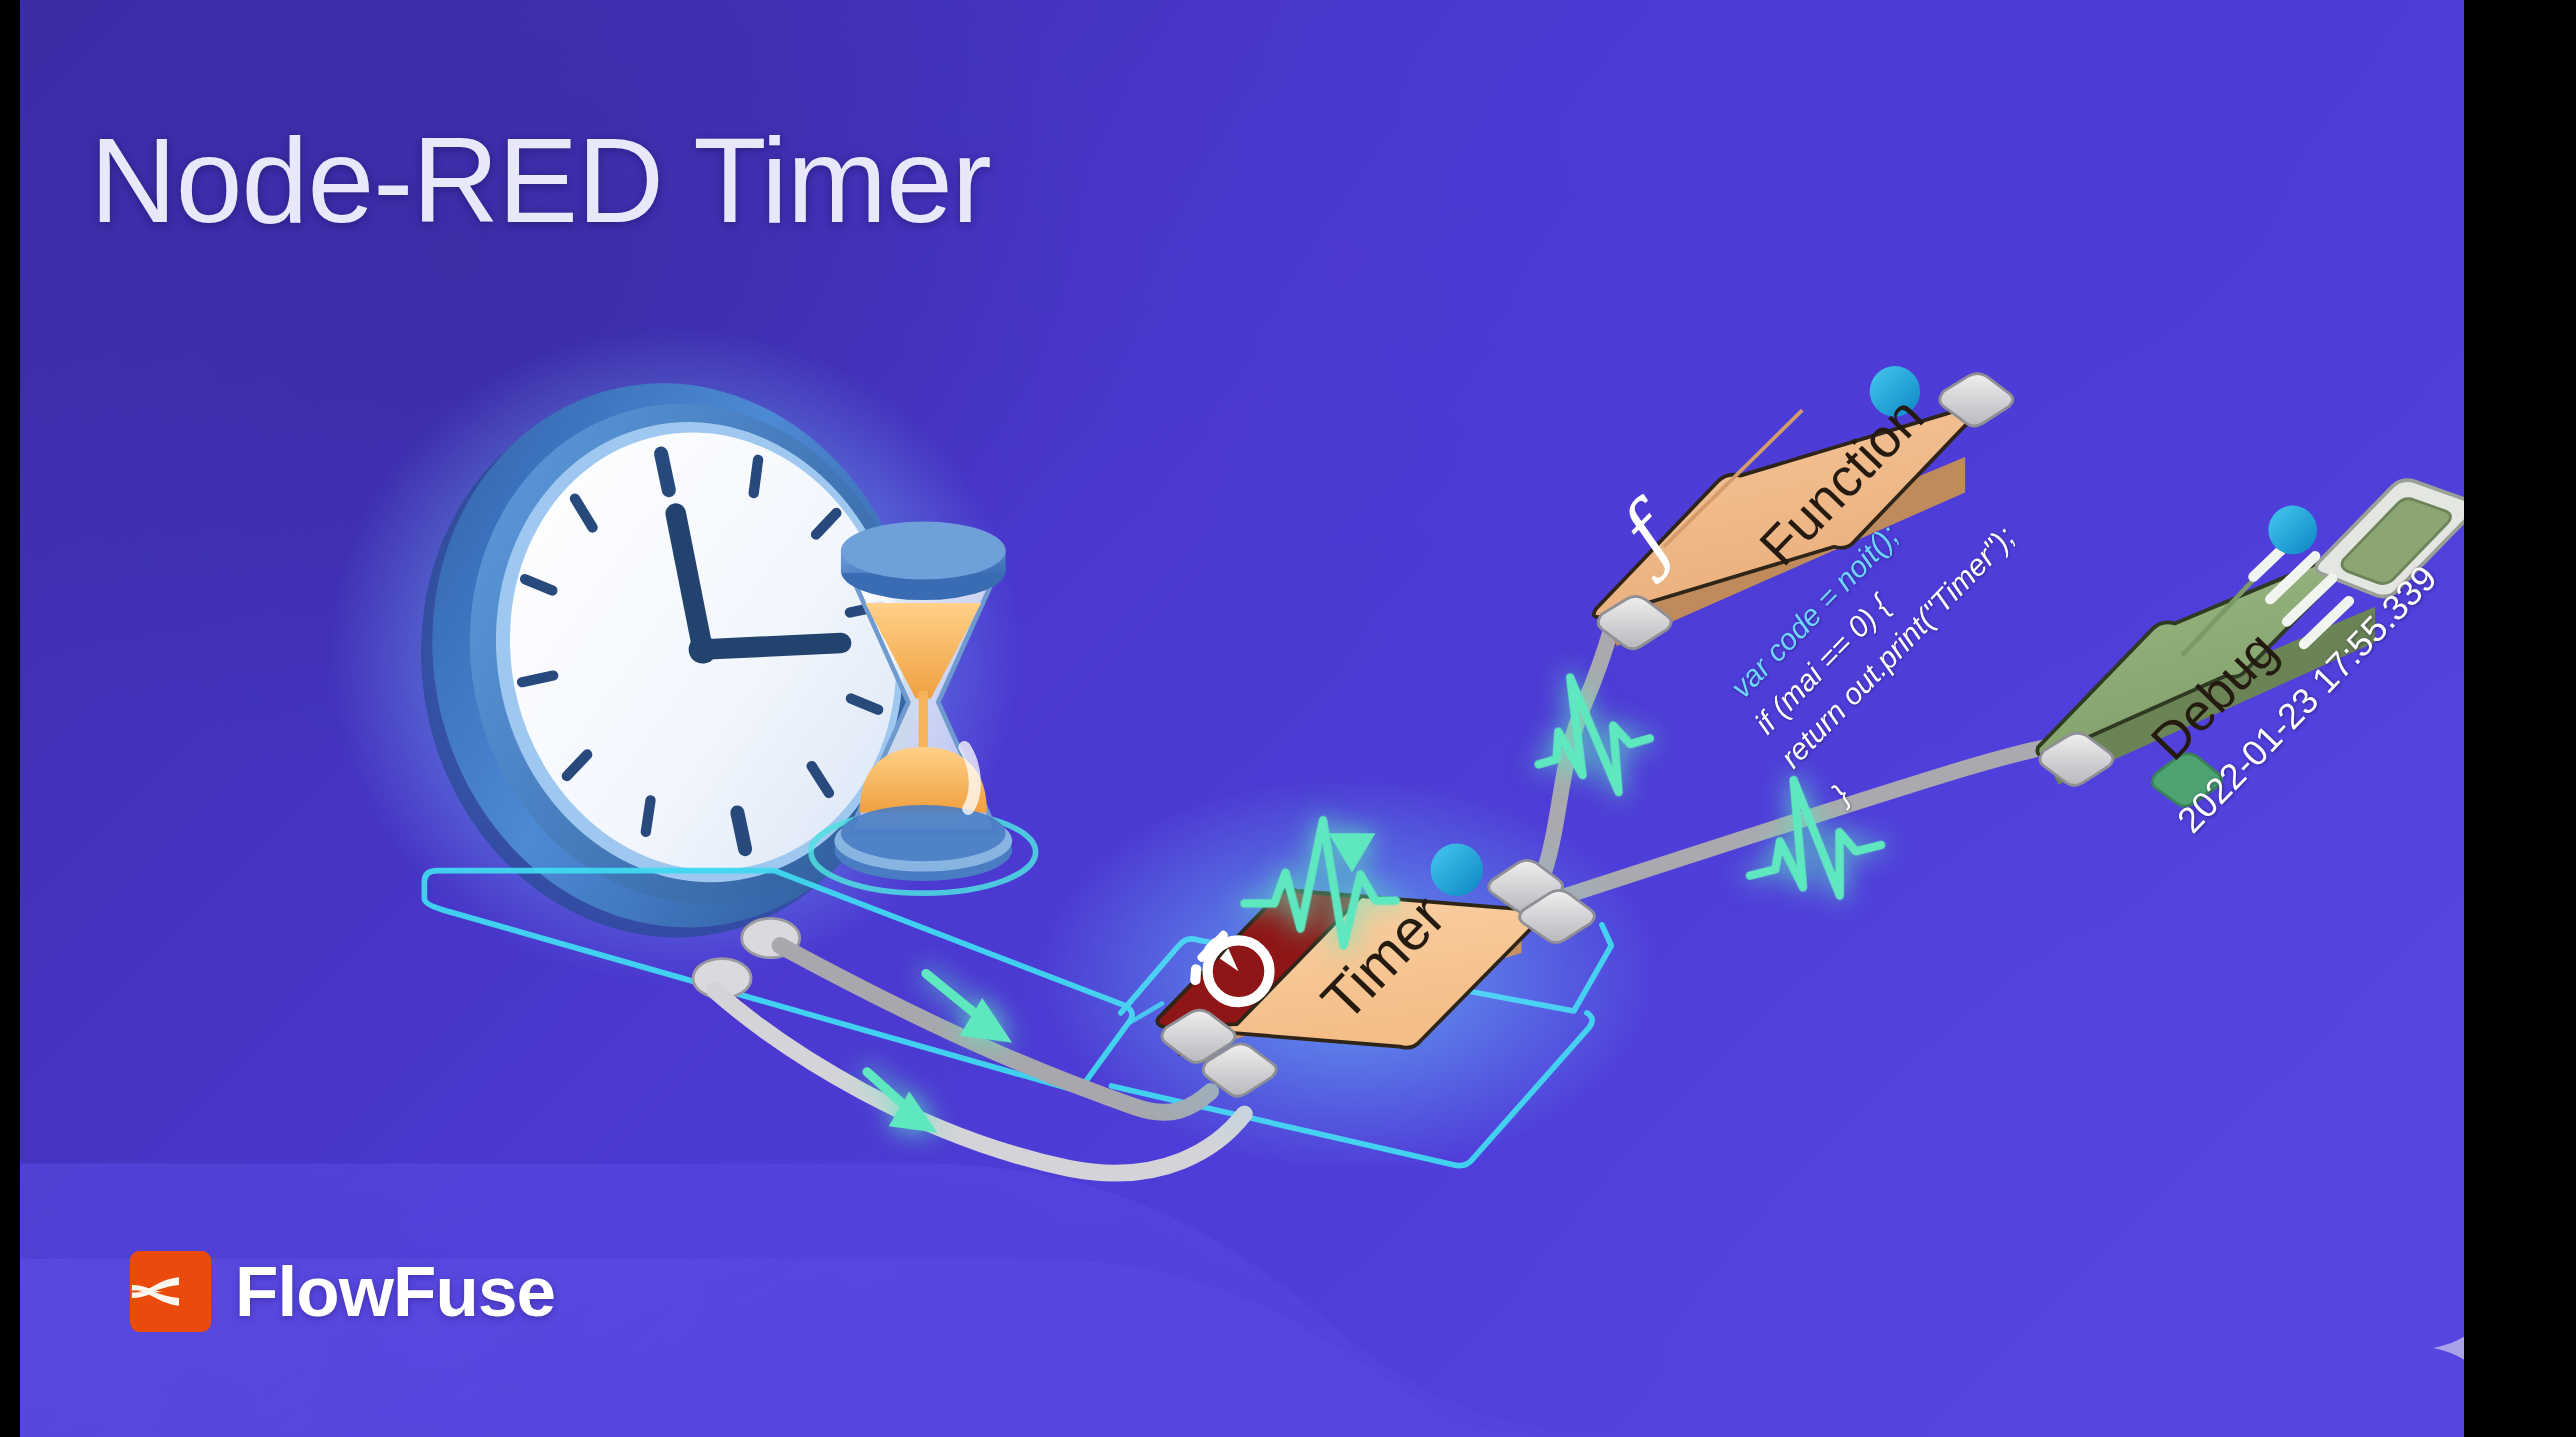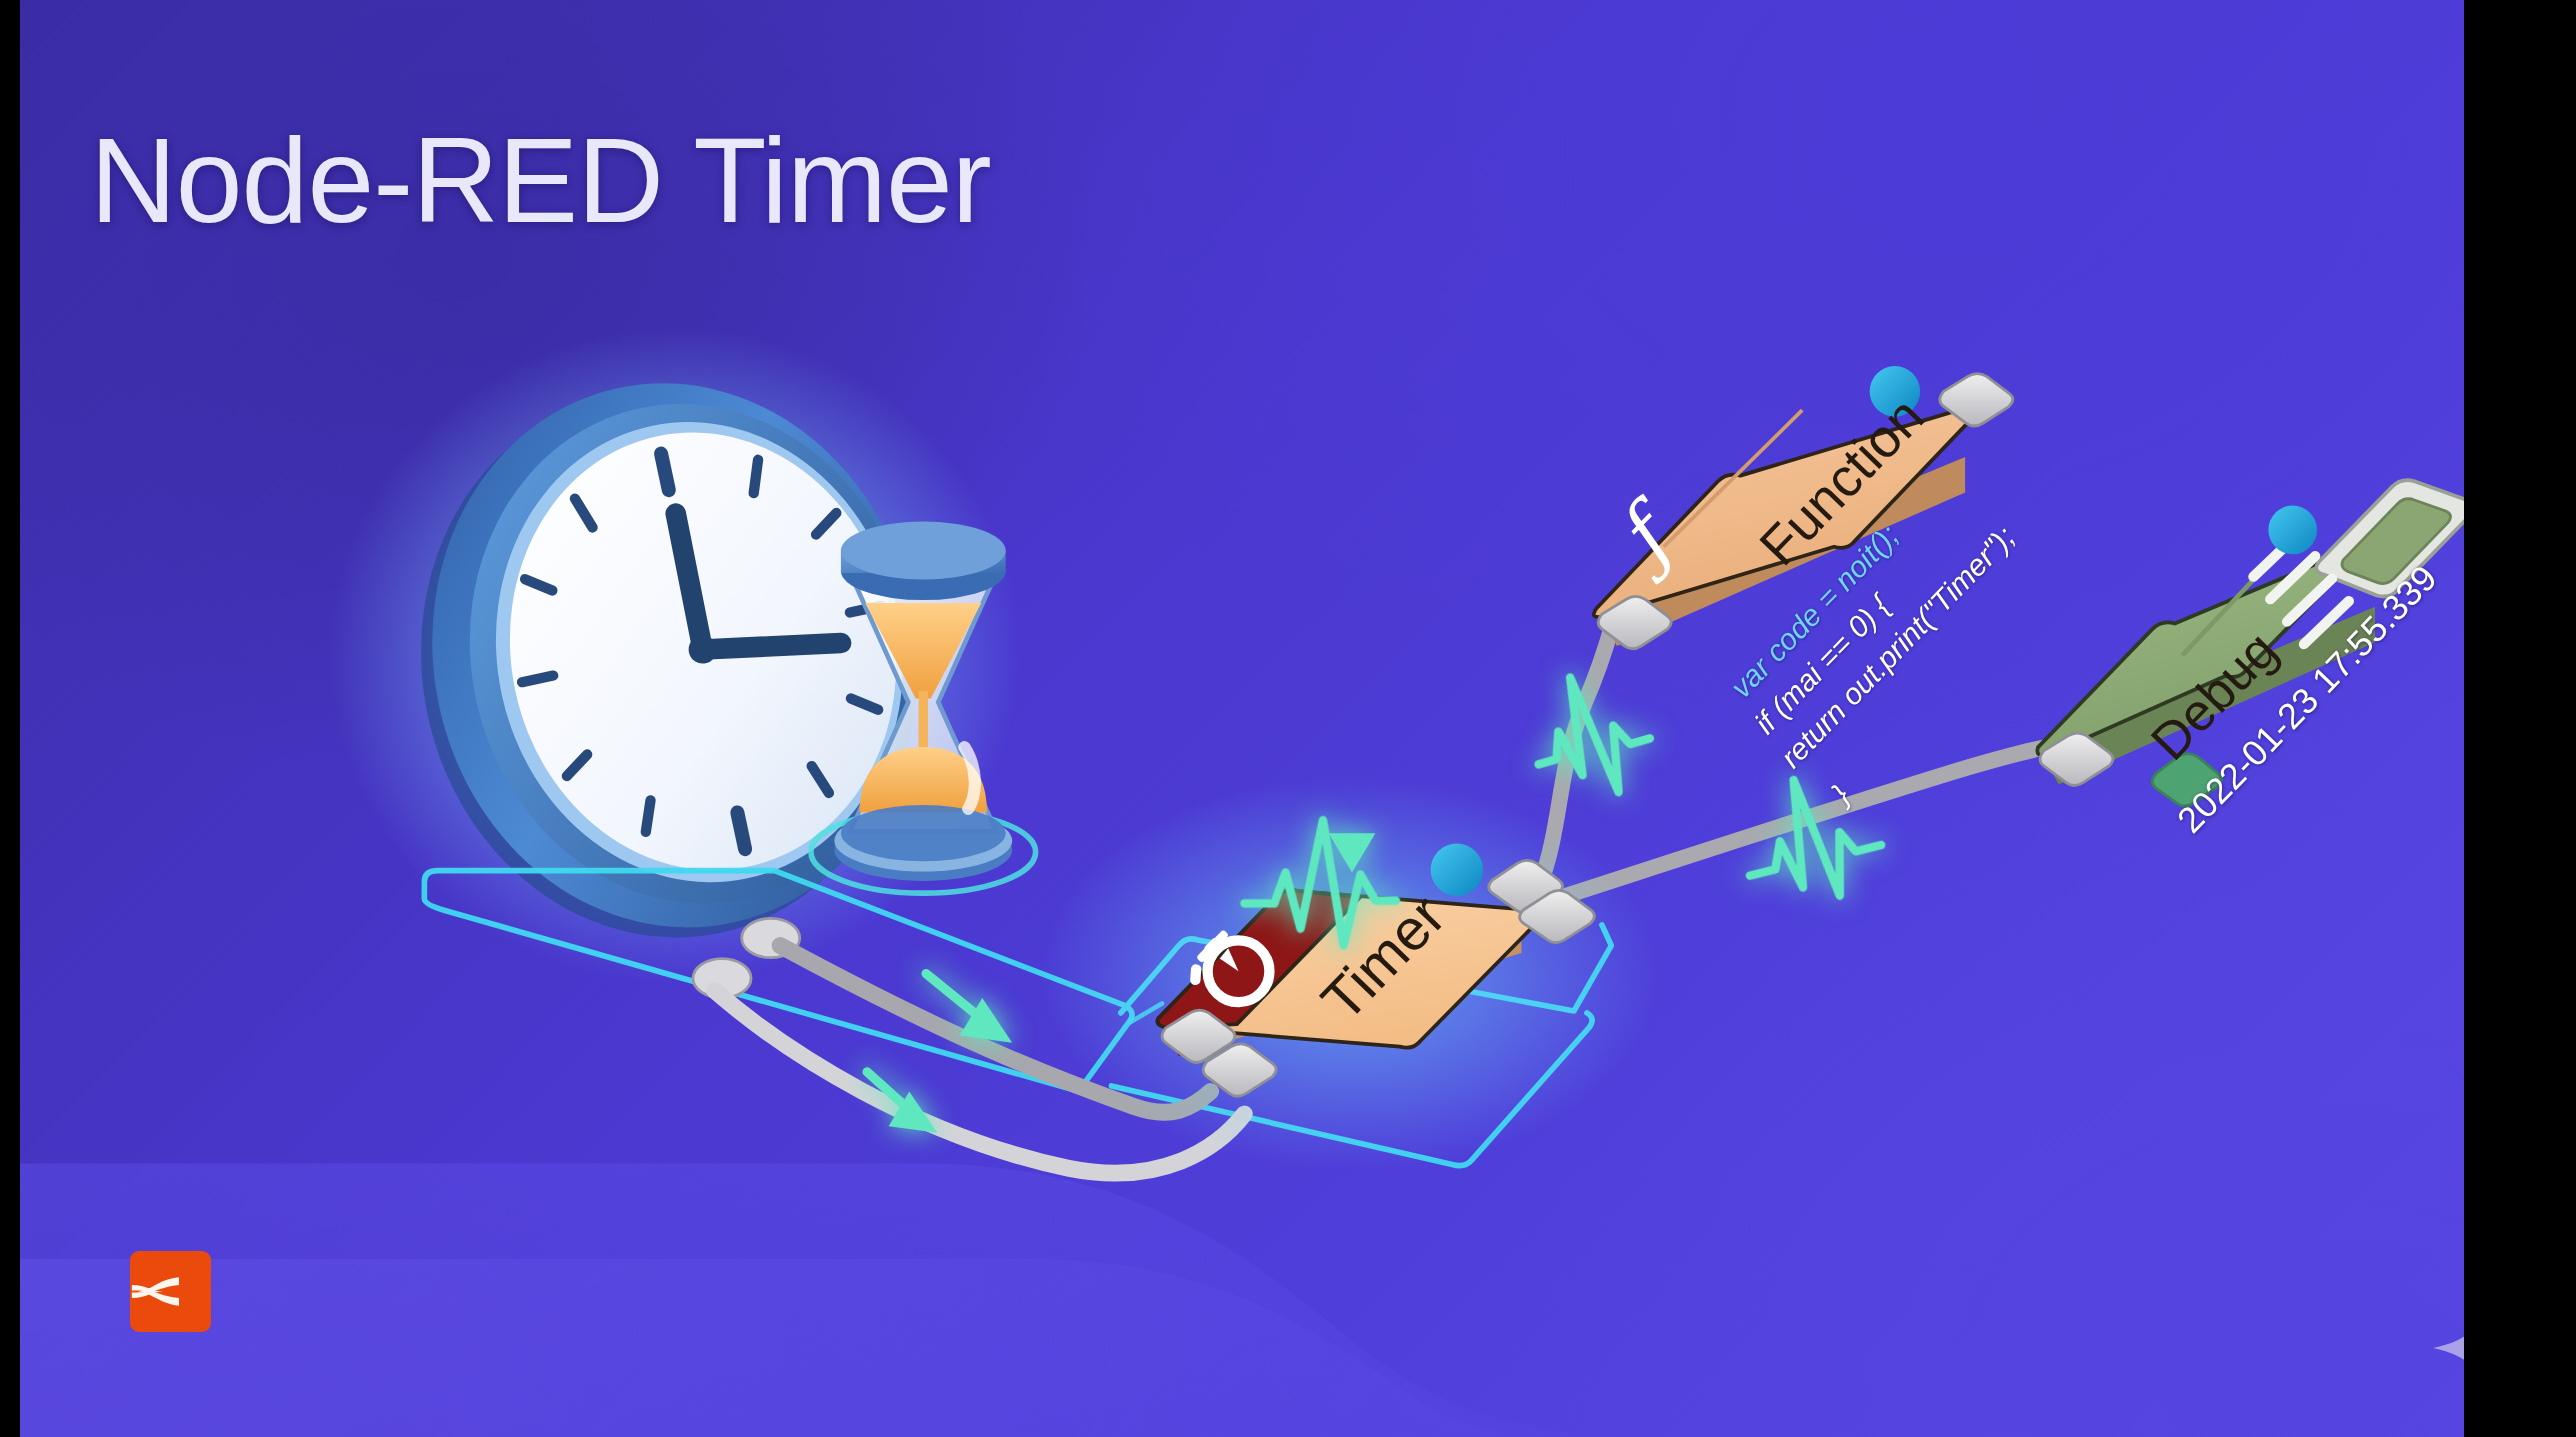--- a/index.html
+++ b/index.html
@@ -354,16 +354,17 @@
   <div id="logo">
     <div id="logo-mark">
       <svg viewBox="0 0 86 86" width="81" height="81">
         <rect x="0" y="0" width="86" height="86" rx="10" fill="#ea4b0c"></rect>
         <path d="M2,36 C18,36 22,43 36,43 C22,43 18,50 2,50
                  L2,44 C14,44 18,43 26,43 C18,43 14,42 2,42 Z" fill="#fdf6ef"></path>
         <path d="M8,43 C22,43 30,30 52,28 L52,36 C34,38 28,43 20,43
                  C28,43 34,48 52,50 L52,58 C30,56 22,43 8,43 Z" fill="#fdf6ef"></path>
       </svg>
     </div>
+    <div id="logo-text">FlowFuse</div>
   </div>
 
 </div>
 
 
 </body></html>

